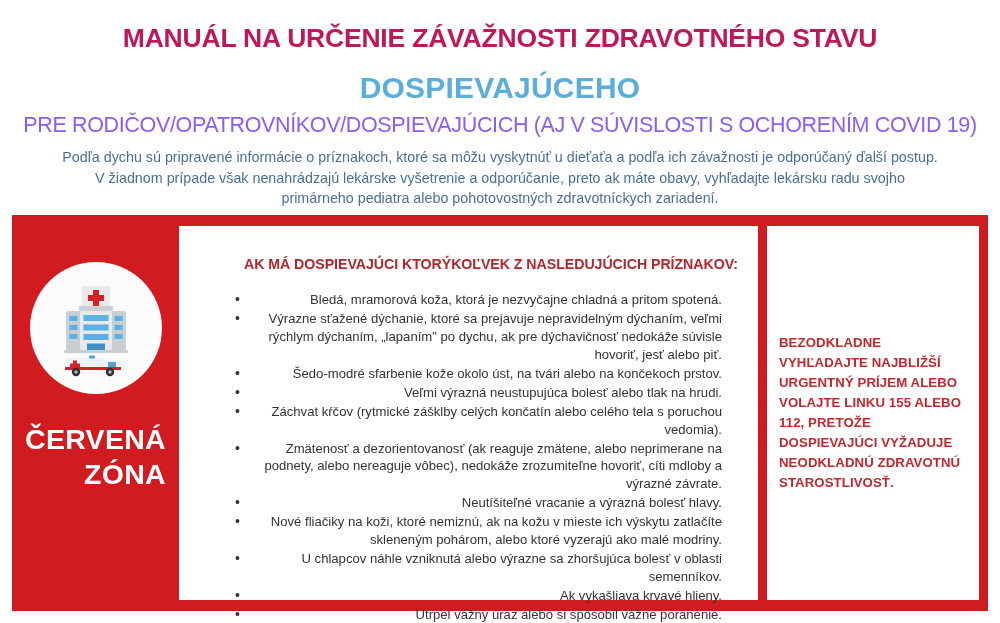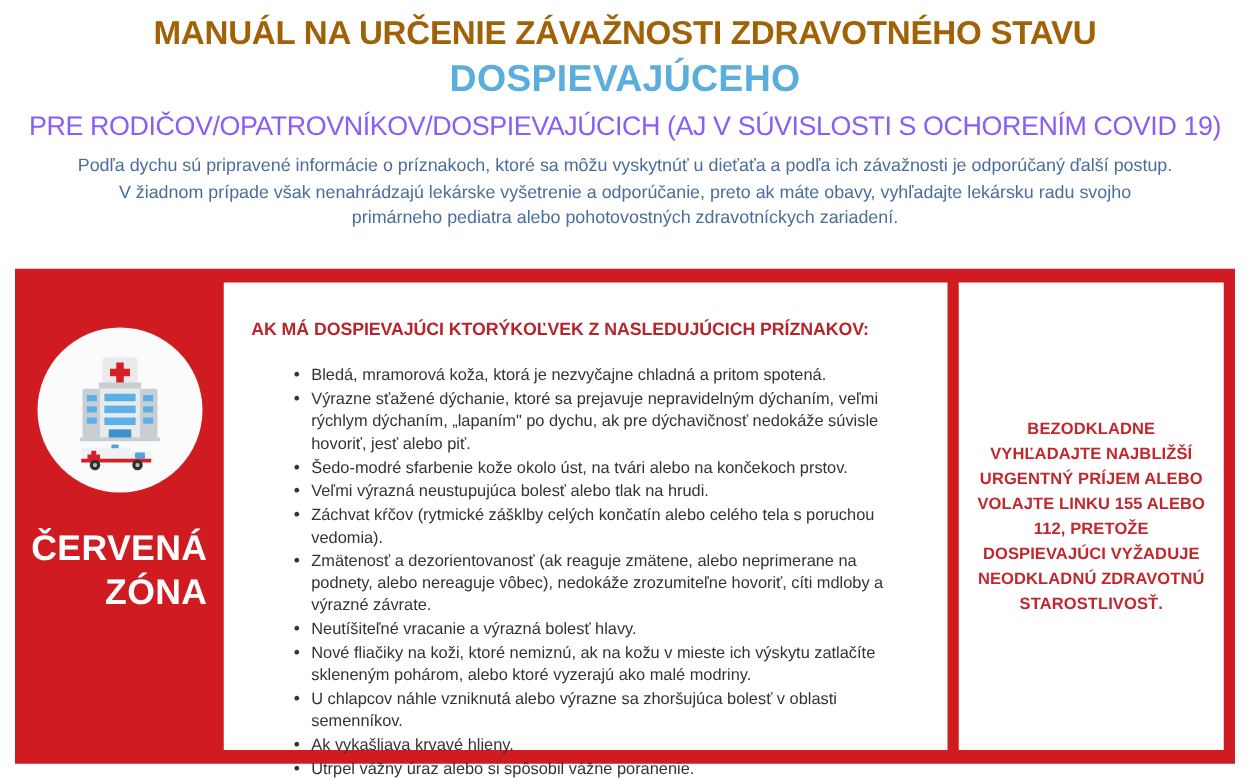--- a/index.html
+++ b/index.html
@@ -22,24 +22,24 @@
   }
 
   
   .header {
     padding: 9px 14px 0 14px;
     text-align: center;
   }
   .title-main {
     font-size: 26.5px;
     font-weight: bold;
-    color: #a16207;
+    color: #be185d;
     letter-spacing: -0.2px;
     line-height: 1.16;
-    margin: 2px;
+    margin: 14px;
   }
   .title-sub {
     font-size: 30px;
     font-weight: bold;
     color: #5BAEDC;
     letter-spacing: 0.2px;
     line-height: 1.35;
     margin: 0;
   }
   .subtitle {
@@ -109,29 +109,29 @@
 
   
   .white-box {
     background: #ffffff;
     box-sizing: border-box;
   }
   .symptoms-box {
     flex: 1 1 auto;
     margin-right: 9px;
     padding: 30px 20px 12px 22px;
+    text-align: right;
   }
   .action-box {
     width: 212px;
     flex: 0 0 212px;
     padding: 16px 12px;
     display: flex;
     align-items: center;
     justify-content: center;
-    text-align: center;
   }
 
   .symptoms-heading {
     color: #B5252B;
     font-size: 14.2px;
     font-weight: bold;
     letter-spacing: -0.05px;
     margin: 0 0 19px 0;
   }
   .symptoms-list {

